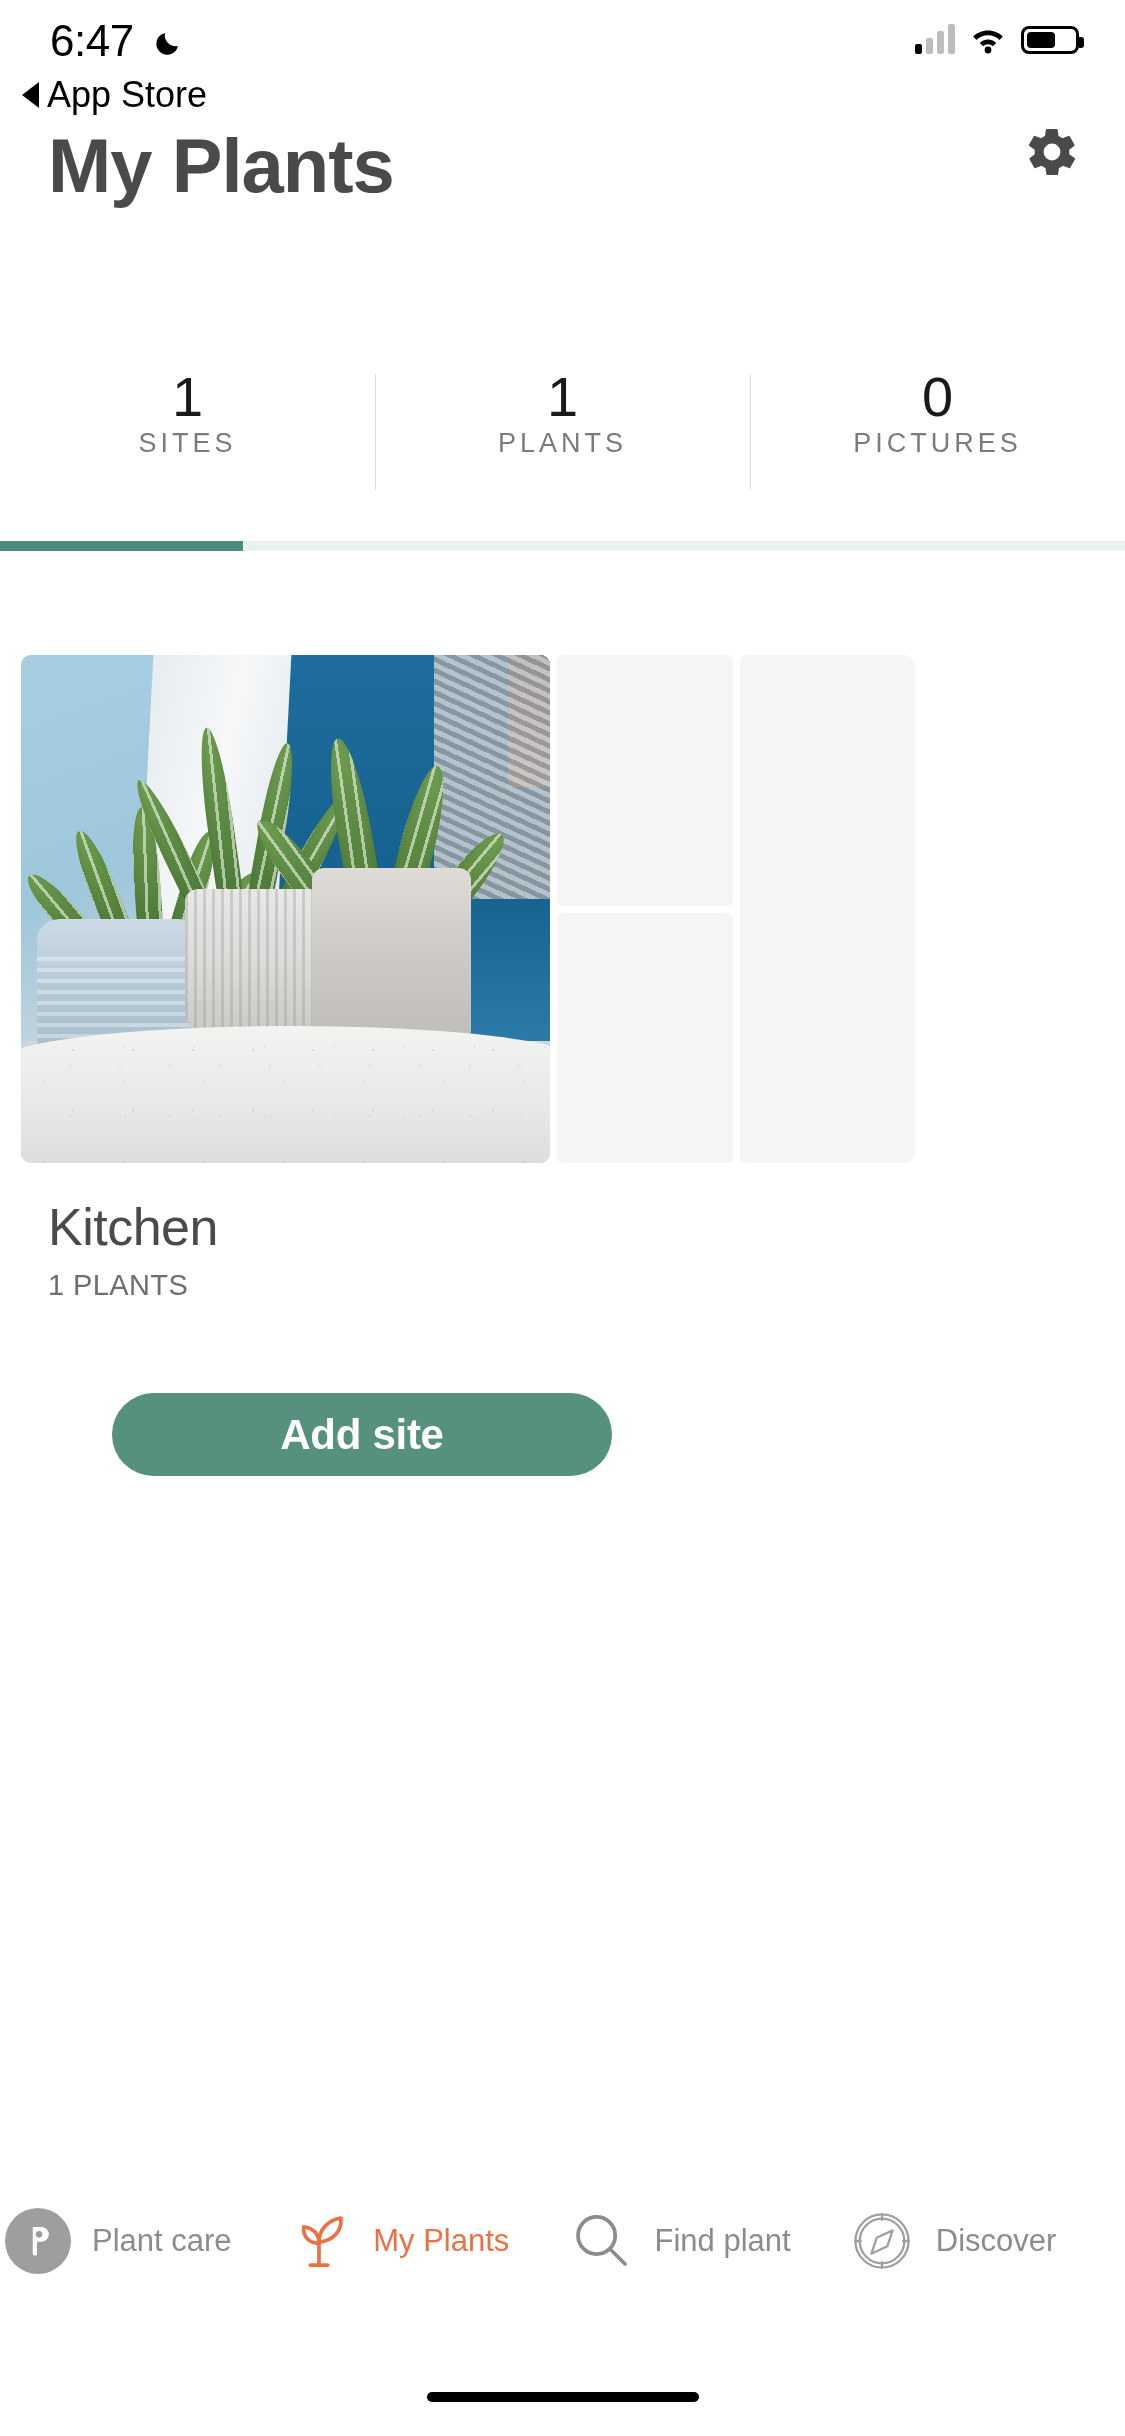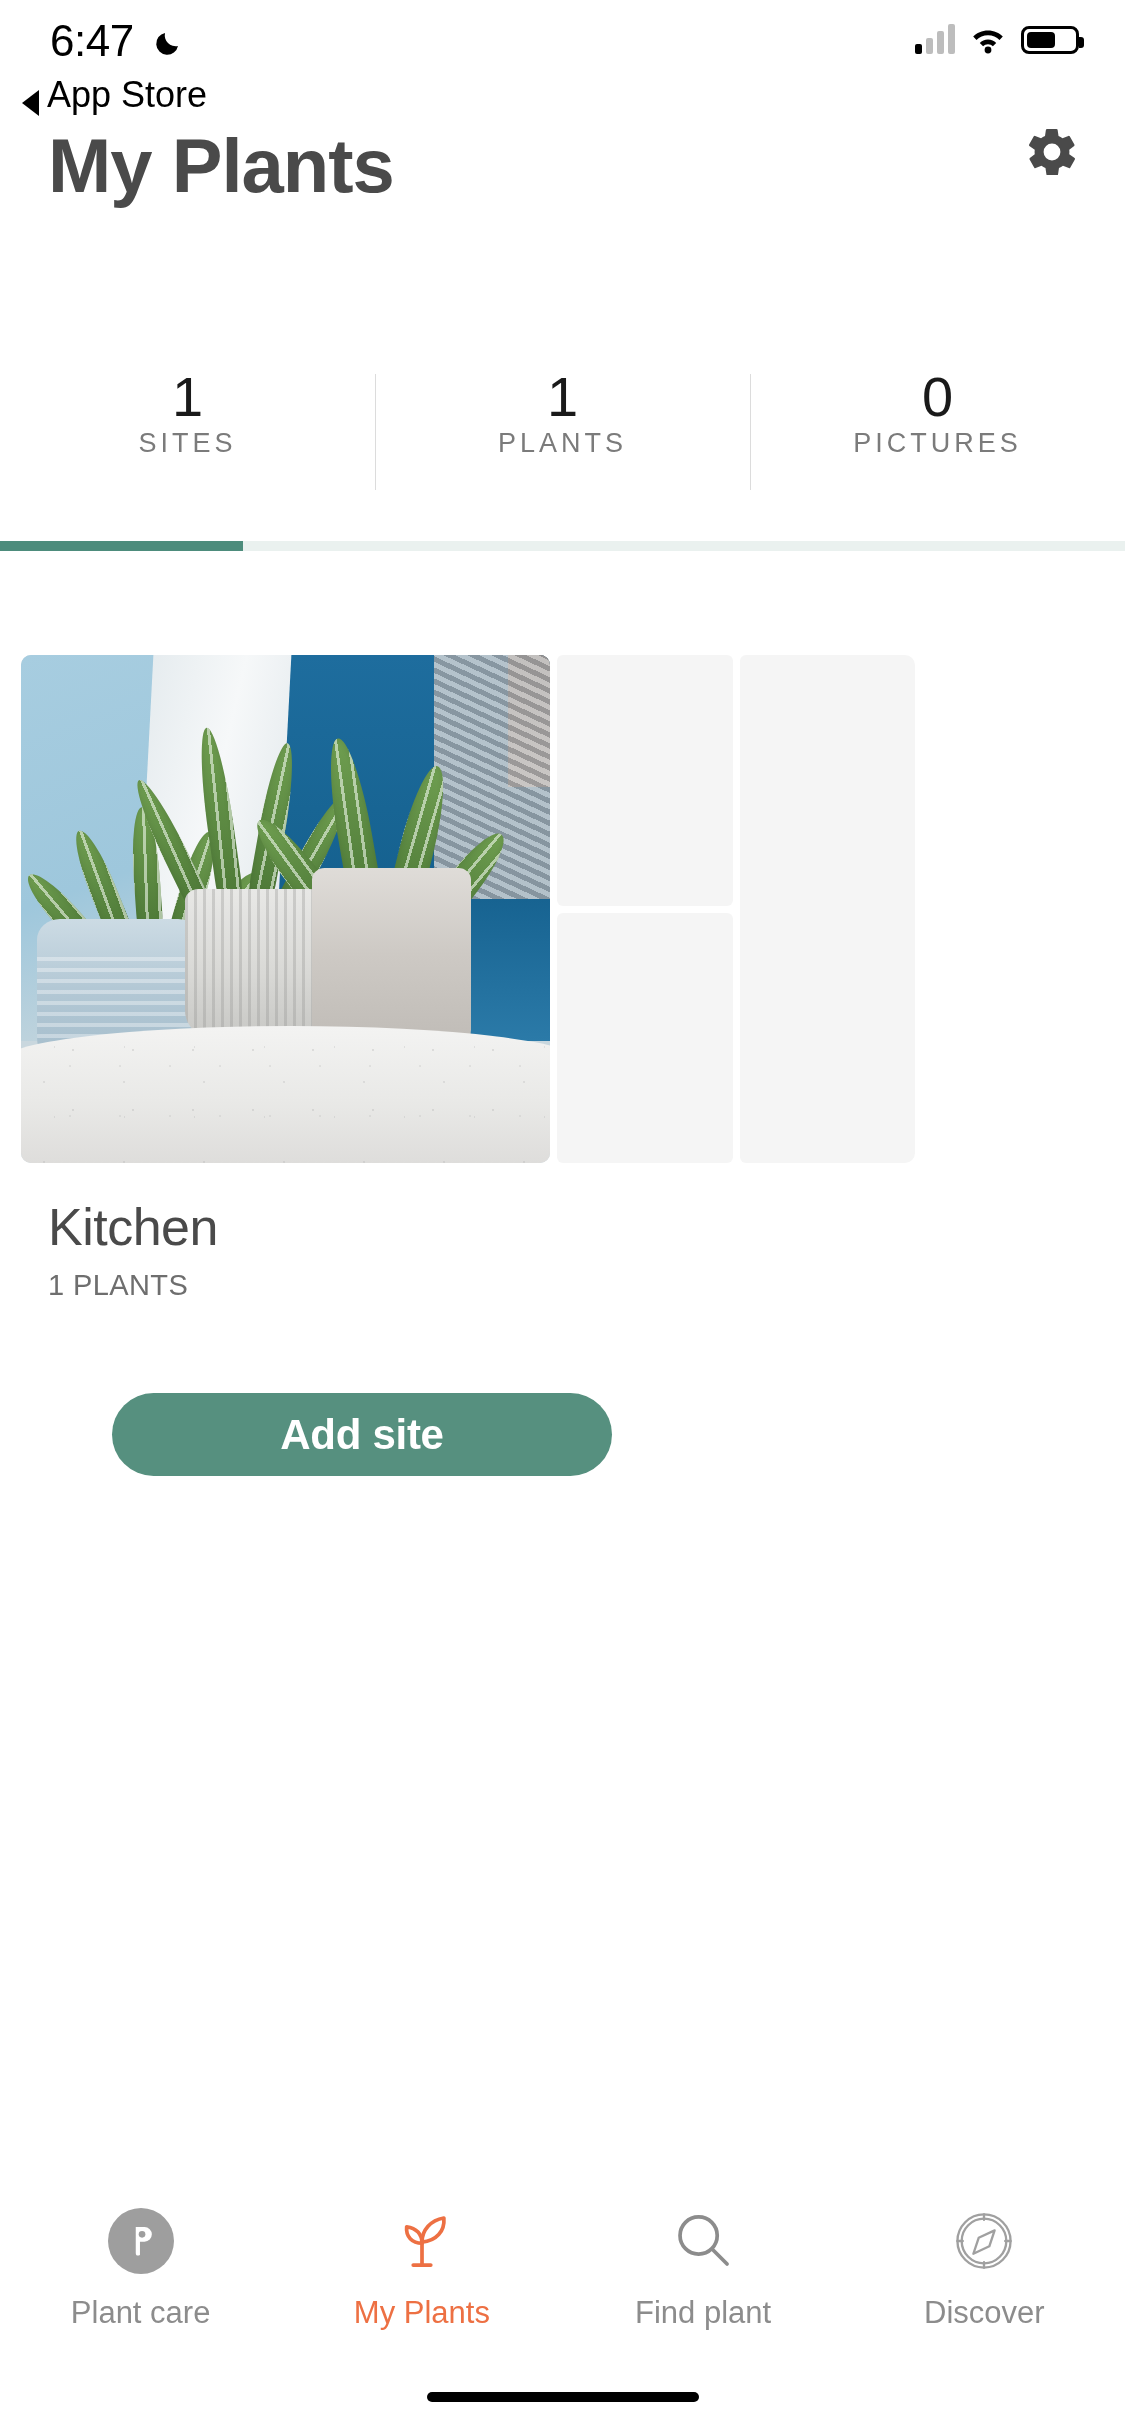--- a/index.html
+++ b/index.html
@@ -19,21 +19,21 @@
   }
   .sb-time-wrap{
     position:absolute; left:50px; top:16px;
     display:flex; align-items:center; gap:20px;
   }
   .sb-time{ font-size:44px; font-weight:400; color:#000; letter-spacing:-0.5px;}
   .moon-icon{ width:32px; height:32px; position:relative; display:block;}
   .moon-icon svg{ display:block; }
   .sb-back{
     position:absolute; left:22px; top:74px;
-    display:flex; align-items:flex-end; gap:8px;
+    display:flex; align-items:center; gap:8px;
     font-size:36px; color:#000;
   }
   .sb-back .tri{
     width:0;height:0;
     border-top:13px solid transparent;
     border-bottom:13px solid transparent;
     border-right:17px solid #000;
     display:block;
   }
   .sb-right{
@@ -213,21 +213,21 @@
     font-size:42px; font-weight:bold; letter-spacing:-0.3px;
     display:flex; align-items:center; justify-content:center;
   }
 
   
   .tab-bar{
     position:absolute; left:0; bottom:95px; width:1125px; height:150px;
     display:flex; align-items:flex-start;
   }
   .tab{
-    flex:1; display:flex; flex-direction:column; align-items:center; gap:16px;
+    flex:1; display:flex; flex-direction:row; align-items:center; gap:16px;
     padding-top:12px;
   }
   .tab-icon{ width:76px; height:76px; display:flex; align-items:center; justify-content:center;}
   .tab-label{ font-size:31px; color:#8c8c8c; }
   .tab.active .tab-label{ color:#ed7043; }
 
   .p-circle{
     width:66px;height:66px;border-radius:50%;background:#9e9e9e;
     display:flex;align-items:center;justify-content:center;
   }

